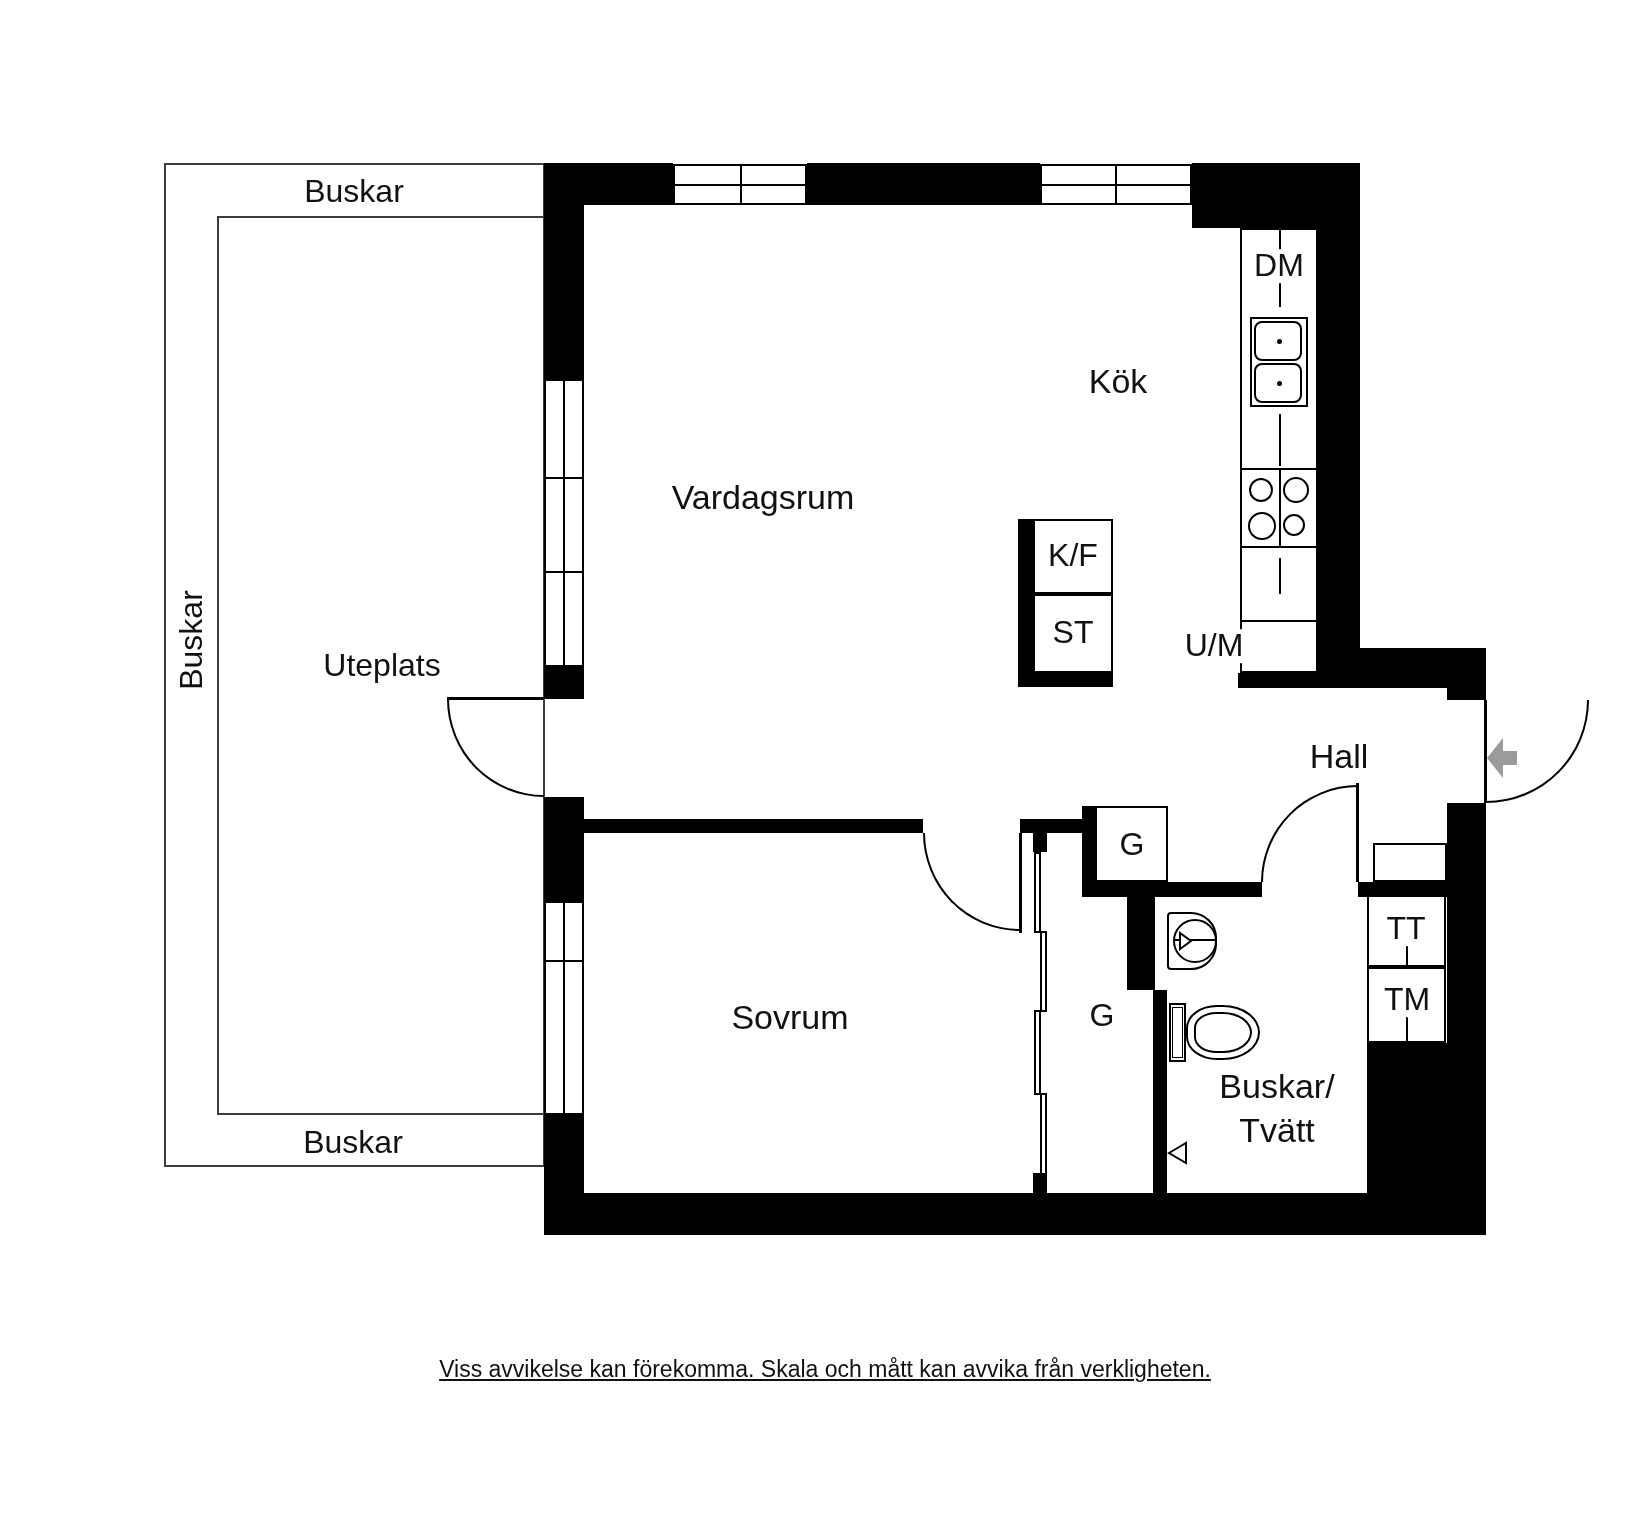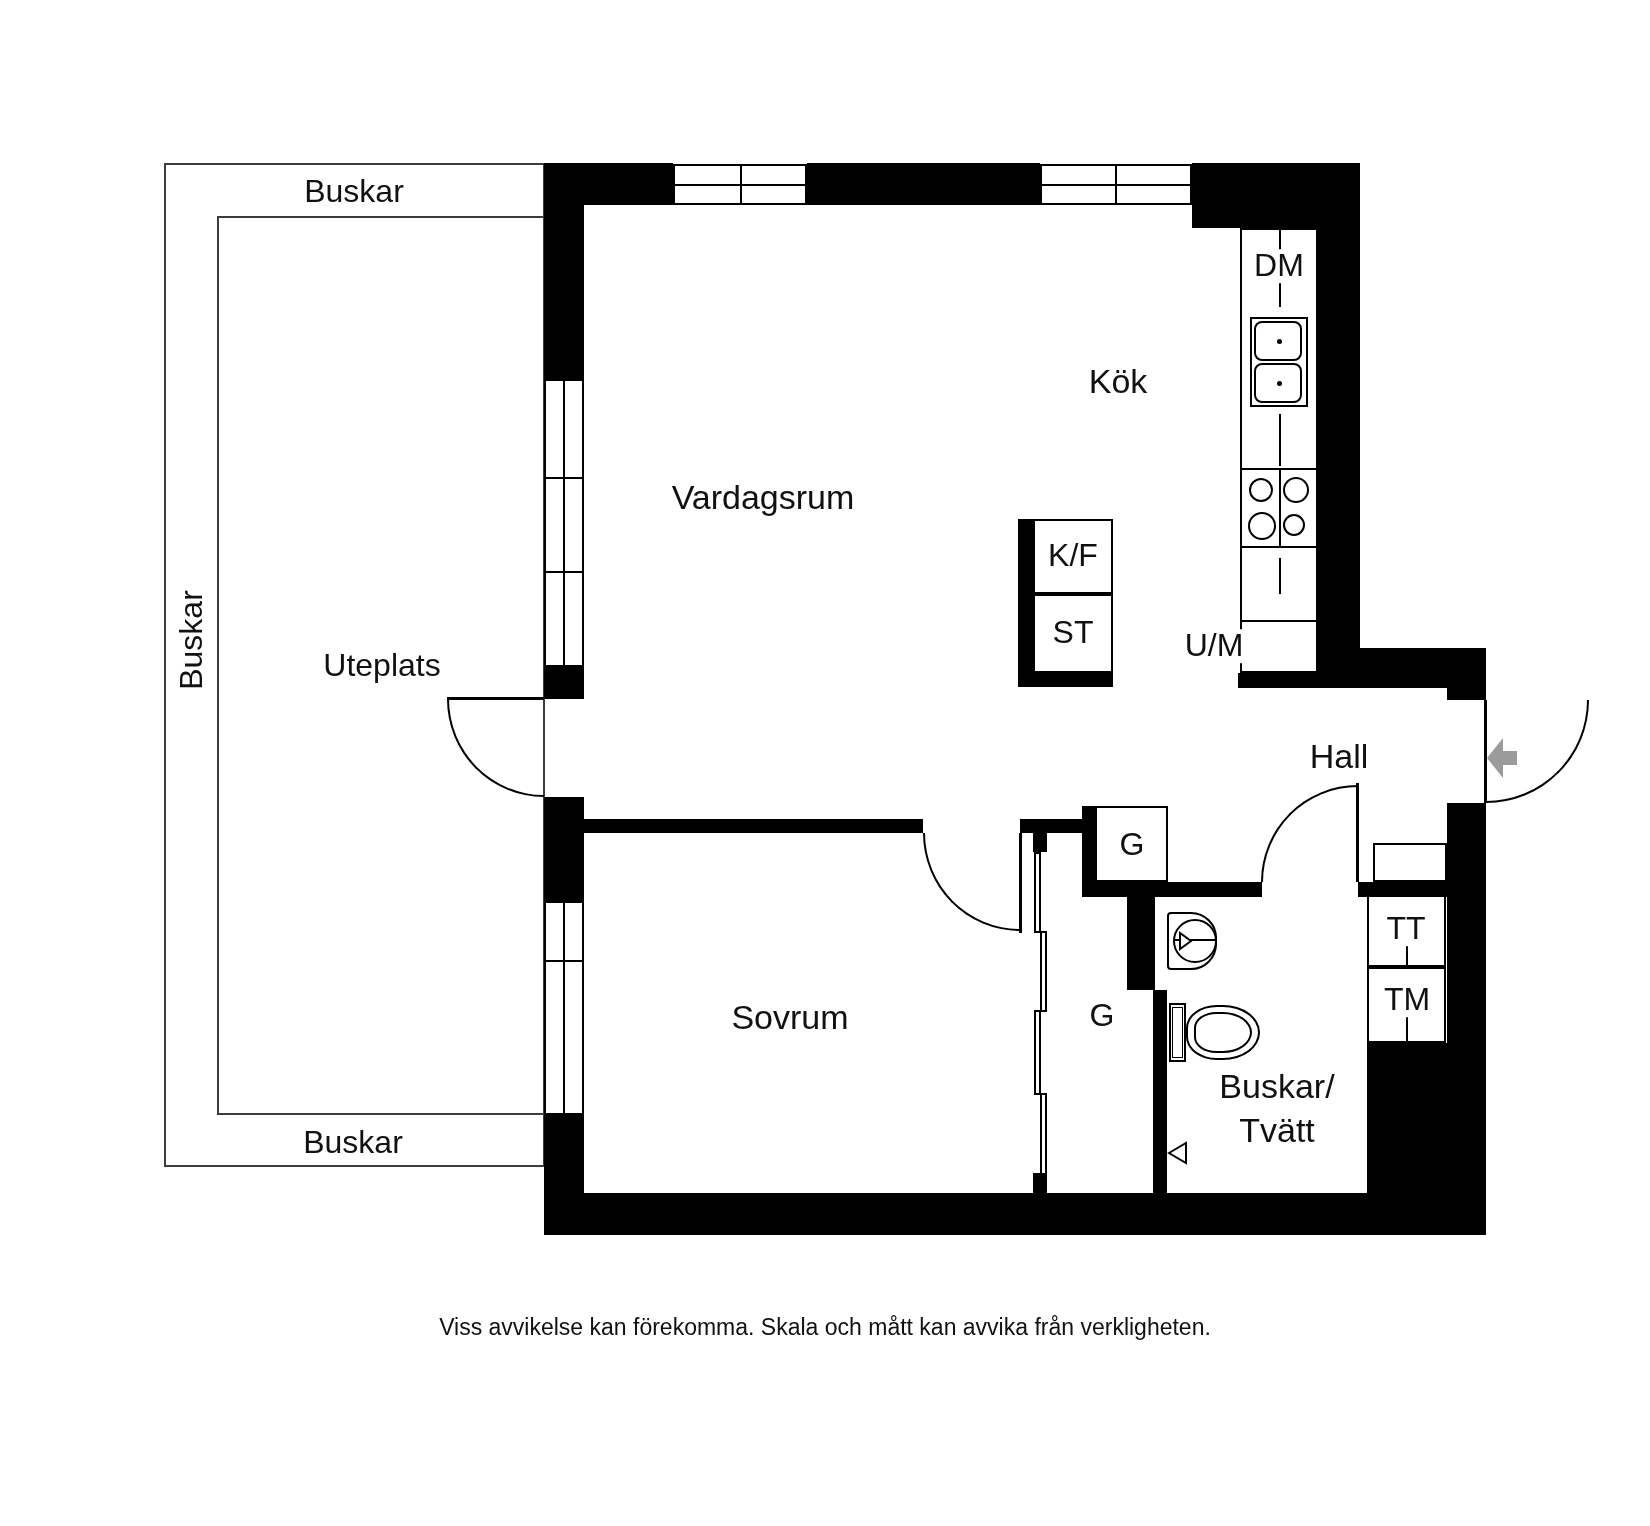--- a/index.html
+++ b/index.html
@@ -167,14 +167,14 @@
 
   <div class="lbl unit" style="left:1279px;top:266px;">DM</div>
   <div class="lbl unit" style="left:1073px;top:556px;">K/F</div>
   <div class="lbl unit" style="left:1073px;top:633px;">ST</div>
   <div class="lbl unit" style="left:1214px;top:646px;">U/M</div>
   <div class="lbl unit" style="left:1132px;top:845px;">G</div>
   <div class="lbl unit" style="left:1102px;top:1016px;">G</div>
   <div class="lbl unit" style="left:1406px;top:929px;">TT</div>
   <div class="lbl unit" style="left:1407px;top:1000px;">TM</div>
 
-  <div class="footer" style="top:1314px;">Viss avvikelse kan förekomma. Skala och mått kan avvika från verkligheten.</div>
+  <div class="footer" style="top:1356px;text-decoration:underline;">Viss avvikelse kan förekomma. Skala och mått kan avvika från verkligheten.</div>
 </div>
 
 </body></html>

